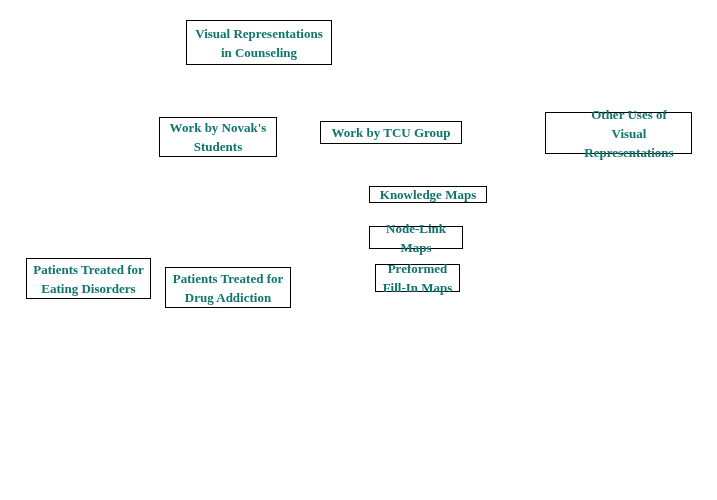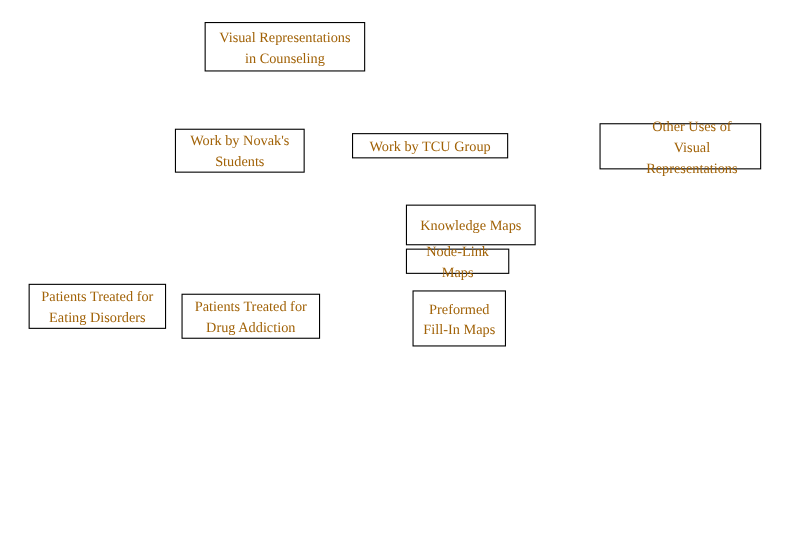--- a/index.html
+++ b/index.html
@@ -13,57 +13,58 @@
     height: 500px;
     background: #ffffff;
     overflow: hidden;
     font-family: "Liberation Serif", "DejaVu Serif", serif;
   }
   .node {
     position: absolute;
     box-sizing: border-box;
     border: 1px solid #000000;
     background: #ffffff;
-    color: #a16207;
+    color: #0f766e;
     display: flex;
     align-items: center;
     justify-content: center;
     text-align: center;
     font-size: 13px;
     line-height: 19px;
     padding: 2px 6px;
     white-space: pre-line;
     font-family: "Liberation Serif", "DejaVu Serif", serif;
+    font-weight: bold;
   }
 </style>
 </head>
 <body>
 
 <div id="canvas">
 
   <div class="node" style="left:186px; top:20px; width:146px; height:45px;">Visual Representations
 in Counseling</div>
 
   <div class="node" style="left:149px; top:117px; width:118px; height:40px;margin-left:10px;">Work by Novak's
 Students</div>
 
   <div class="node" style="left:320px; top:121px; width:142px; height:23px;">Work by TCU Group</div>
 
   <div class="node" style="left:545px; top:112px; width:147px; height:42px;padding-left:27px;">Other Uses of
 Visual Representations</div>
 
 
-  <div class="node" style="left:369px; top:186px; width:118px; height:37px;">Knowledge Maps</div>
+  <div class="node" style="left:369px; top:186px; width:118px; height:17px;">Knowledge Maps</div>
 
   <div class="node" style="left:369px; top:226px; width:94px; height:23px;">Node-Link Maps</div>
 
   <div class="node" style="left:26px; top:258px; width:125px; height:41px;">Patients Treated for
 Eating Disorders</div>
 
   <div class="node" style="left:165px; top:267px; width:126px; height:41px;">Patients Treated for
 Drug Addiction</div>
 
-  <div class="node" style="left:375px; top:264px; width:85px; height:51px;">Preformed
+  <div class="node" style="left:375px; top:264px; width:85px; height:28px;">Preformed
 Fill-In Maps</div>
 
 
 
 </div>
 
 </body></html>

